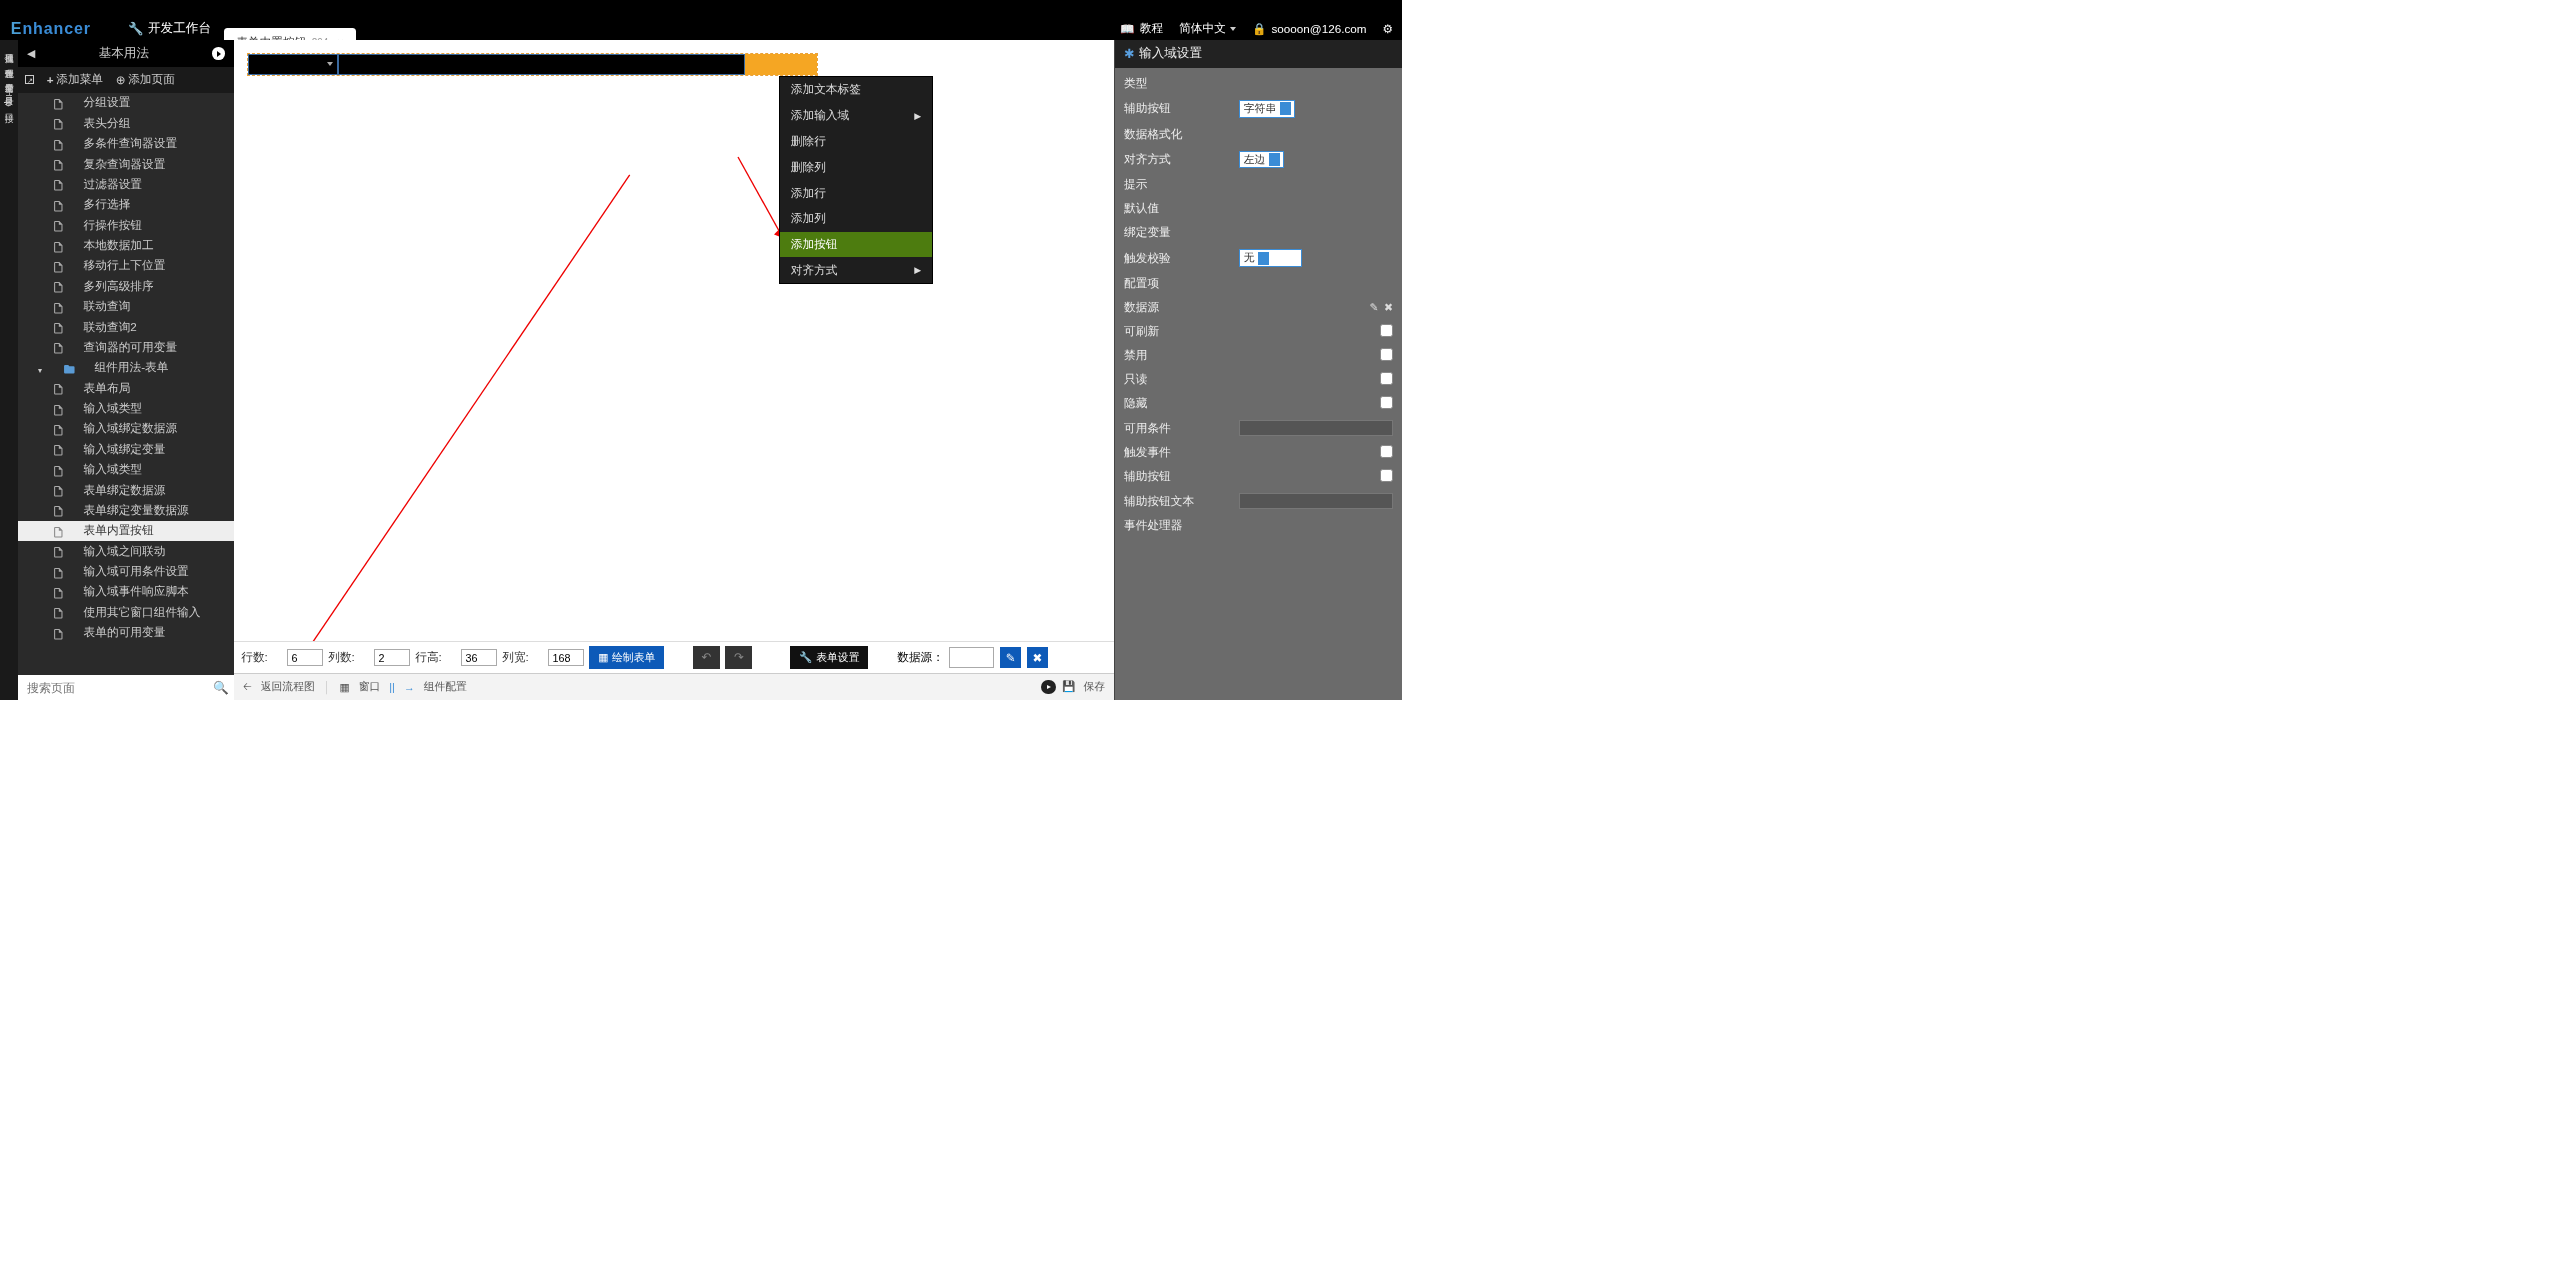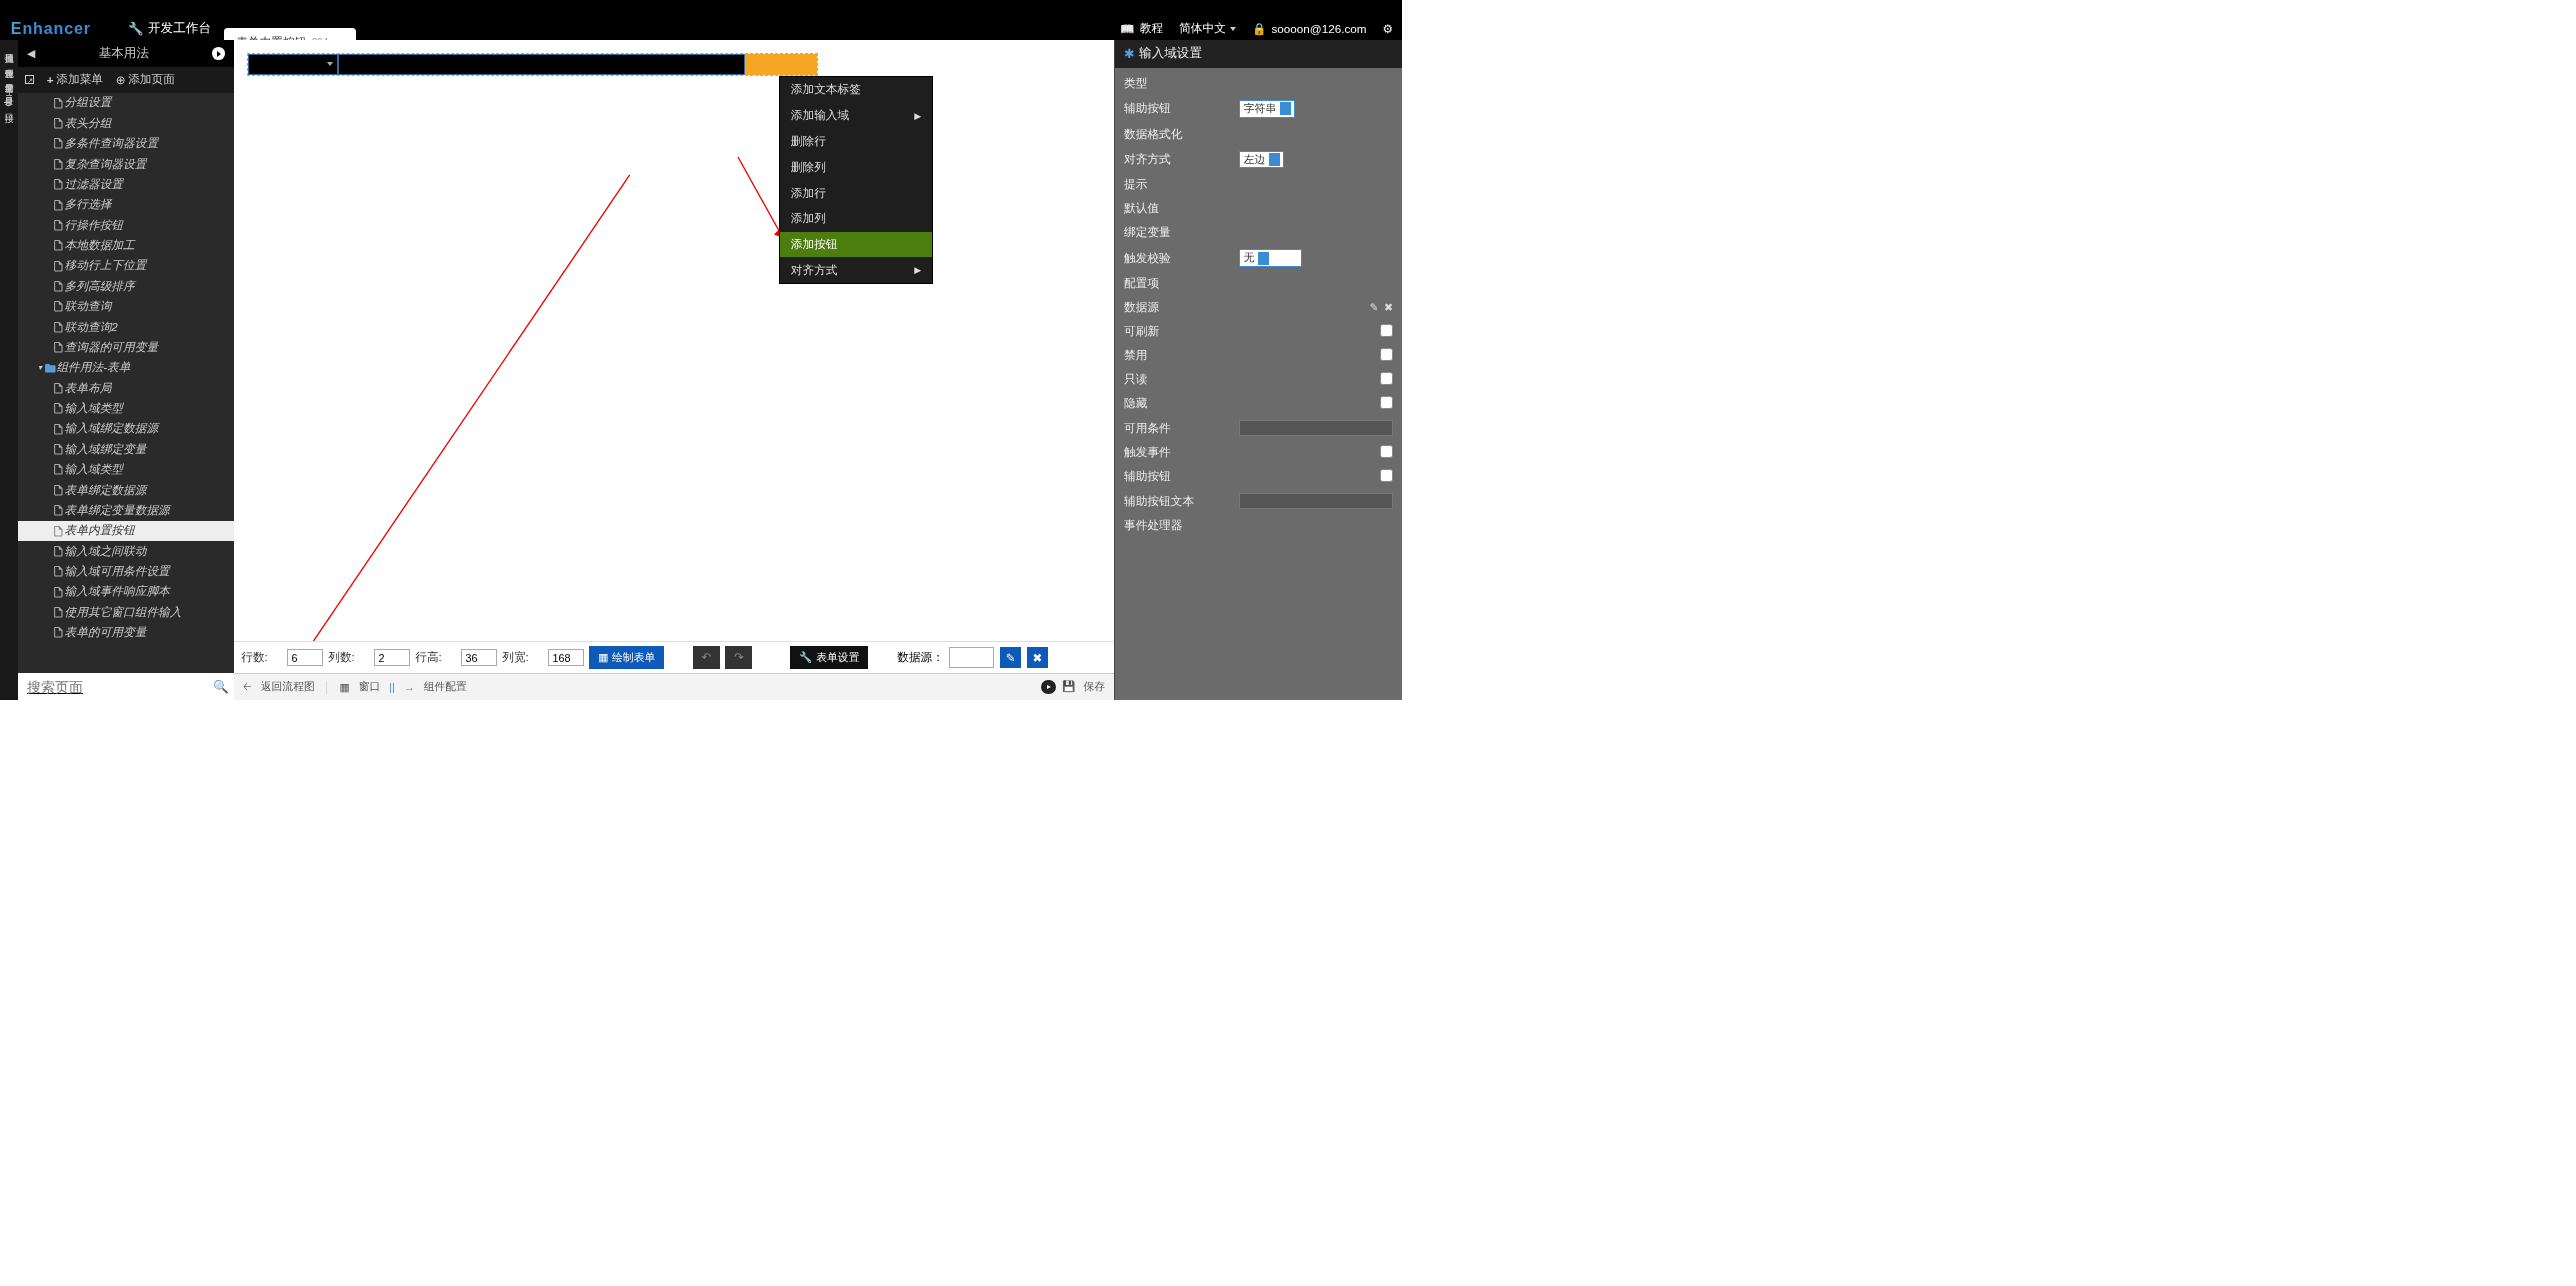--- a/index.html
+++ b/index.html
@@ -27,30 +27,30 @@
 .sidebar-header { background: #000; height: 27px; display: flex; align-items: center; padding: 0 9px; font-size: 12.6px; justify-content: space-between; }
 .sidebar-header .arrow-left { font-size: 10.8px; }
 .sidebar-header .play { width: 12.6px; height: 12.6px; border-radius: 50%; background: #fff; display: flex; align-items: center; justify-content: center; }
 .sidebar-header .play::after { content: ""; border-left: 4.5px solid #000; border-top: 3.6px solid transparent; border-bottom: 3.6px solid transparent; margin-left: 0.9px; }
 .sidebar-toolbar { background: #1a1a1a; padding: 5.4px 7.2px; display: flex; align-items: center; gap: 12.6px; font-size: 11.7px; }
 .sidebar-toolbar .btn { display: flex; align-items: center; gap: 2.7px; cursor: pointer; }
 .expand-icon { border:0.9px solid #ccc; width:9px; height:9px; position:relative; }
 .expand-icon::after { content:"↗"; position:absolute; font-size:7.2px; top:-0.9px; left:0.9px; color:#ccc; }
 
 .tree { flex: 1; overflow-y: auto; font-size: 11.7px; }
-.tree-item { display: flex; align-items: center; padding: 2.7px 5.4px 2.7px 34px; gap: 0; cursor: pointer; white-space: nowrap; font-style: italic; }
+.tree-item { display: flex; align-items: flex-end; padding: 2.7px 5.4px 2.7px 34px; gap: 19px; cursor: pointer; white-space: nowrap; }
 .tree-item.folder { padding-left: 20px; }
 .tree-item.active { background: #eee; color: #333; }
 .tree-item.active .file-icon { fill: #888; }
 .file-icon { width: 12.6px; height: 12.6px; fill: #aaa; flex-shrink: 0; }
 .folder-icon { width: 12.6px; height: 12.6px; flex-shrink: 0; }
 .folder-caret { font-size: 8px; margin-right: 1.8px; }
 
 .sidebar-search { background: #fff; display: flex; align-items: center; padding: 1.8px 5.4px; }
-.sidebar-search input { flex: 1; border: none; outline: none; font-size: 14px; padding: 3.6px; text-decoration: underline; }
+.sidebar-search input { flex: 1; border: none; outline: none; font-size: 12px; padding: 3.6px; }
 .sidebar-search .mag { color: #666; font-size: 12.6px; }
 
 
 .main { position: absolute; left: 234px; top: 40px; right: 288px; bottom: 0; background: #fff; }
 .canvas { position: relative; padding: 12.6px; height: calc(100% - 59px); }
 .form-row { display: flex; height: 23.4px; border: 0.9px dashed #e8a23a; background: #fff; width: 571px; position: relative; }
 .cell-dd { width: 90px; background: #000; border: 1.8px solid #3a6aa0; display: flex; align-items: center; justify-content: flex-end; padding-right: 3.6px; }
 .cell-dd .tri { border-left: 3.6px solid transparent; border-right: 3.6px solid transparent; border-top: 4.5px solid #aaa; }
 .cell-input { flex: 1; background: #000; border: 1.8px solid #3a6aa0; }
 .cell-orange { width: 72px; background: #f5a623; }

